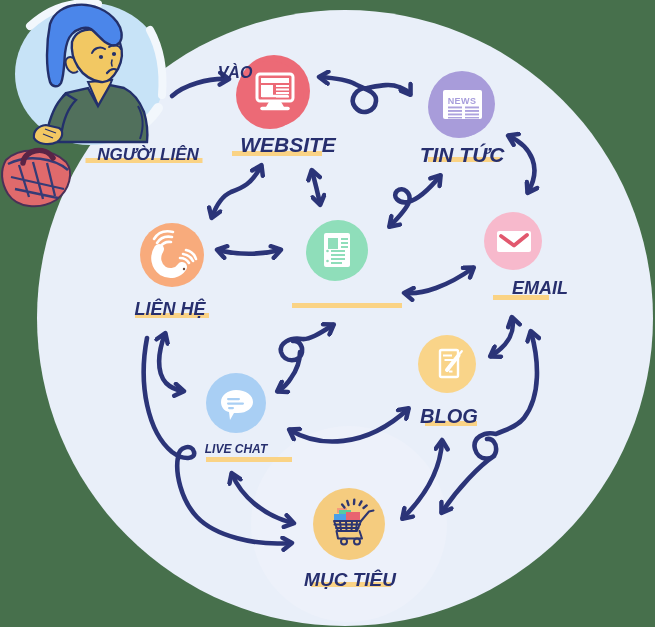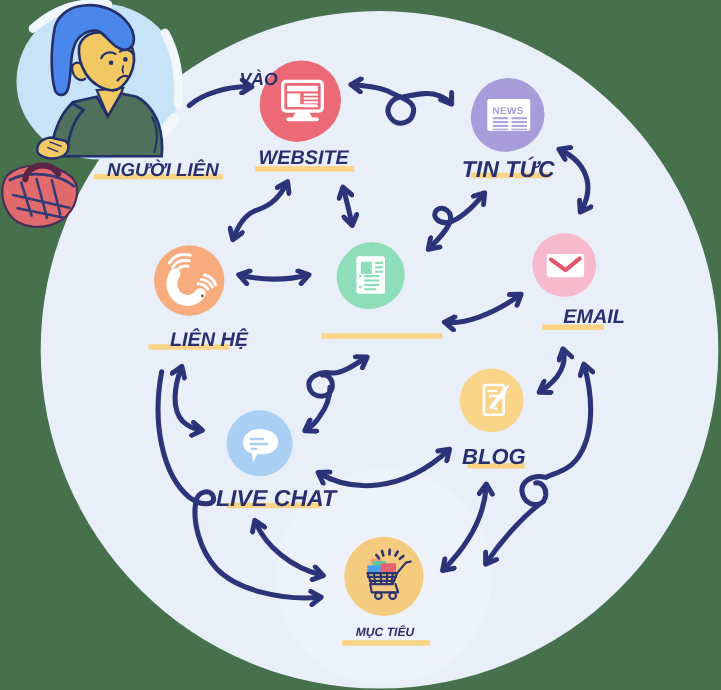--- a/index.html
+++ b/index.html
@@ -202,34 +202,34 @@
     <path d="M23,163 C24,150 45,145 53,158" stroke="#5A2446" stroke-width="5.5" fill="none" stroke-linecap="round"></path>
   </g>
 </svg>
 
 <div class="ul" style="left:144px;top:158px;width:117px;"></div>
 <div class="lbl" style="left:148px;top:145px;font-size:17px;">NGƯỜI LIÊN</div>
 
 <div class="lbl" style="left:197px;top:64px;font-size:16px;margin-left:38px;">VÀO</div>
 
 <div class="ul" style="left:277px;top:151px;width:90px;"></div>
-<div class="lbl" style="left:276px;top:133px;font-size:18px;">WEBSITE</div>
+<div class="lbl" style="left:288px;top:133px;font-size:21px;">WEBSITE</div>
 
 <div class="ul" style="left:464px;top:157px;width:72px;"></div>
 <div class="lbl" style="left:462px;top:143px;font-size:21px;">TIN TỨC</div>
 
 <div class="ul" style="left:521px;top:295px;width:56px;"></div>
 <div class="lbl" style="left:540px;top:278px;font-size:18px;">EMAIL</div>
 
 <div class="ul" style="left:347px;top:303px;width:110px;"></div>
 
 <div class="ul" style="left:172px;top:313px;width:74px;"></div>
-<div class="lbl" style="left:170px;top:299px;font-size:18px;margin-left:20px;">LIÊN HỆ</div>
+<div class="lbl" style="left:170px;top:299px;font-size:18px;">LIÊN HỆ</div>
 
 <div class="ul" style="left:249px;top:457px;width:86px;"></div>
-<div class="lbl" style="left:251px;top:442px;font-size:21px;font-style:italic;">LIVE CHAT</div>
+<div class="lbl" style="left:236px;top:442px;font-size:12px;font-style:italic;">LIVE CHAT</div>
 
 <div class="ul" style="left:451px;top:421px;width:52px;"></div>
 <div class="lbl" style="left:449px;top:405px;font-size:20px;">BLOG</div>
 
 <div class="ul" style="left:351px;top:582px;width:80px;"></div>
-<div class="lbl" style="left:350px;top:569px;font-size:11px;">MỤC TIÊU</div>
+<div class="lbl" style="left:350px;top:569px;font-size:19px;">MỤC TIÊU</div>
 </div>
 
 </body></html>

